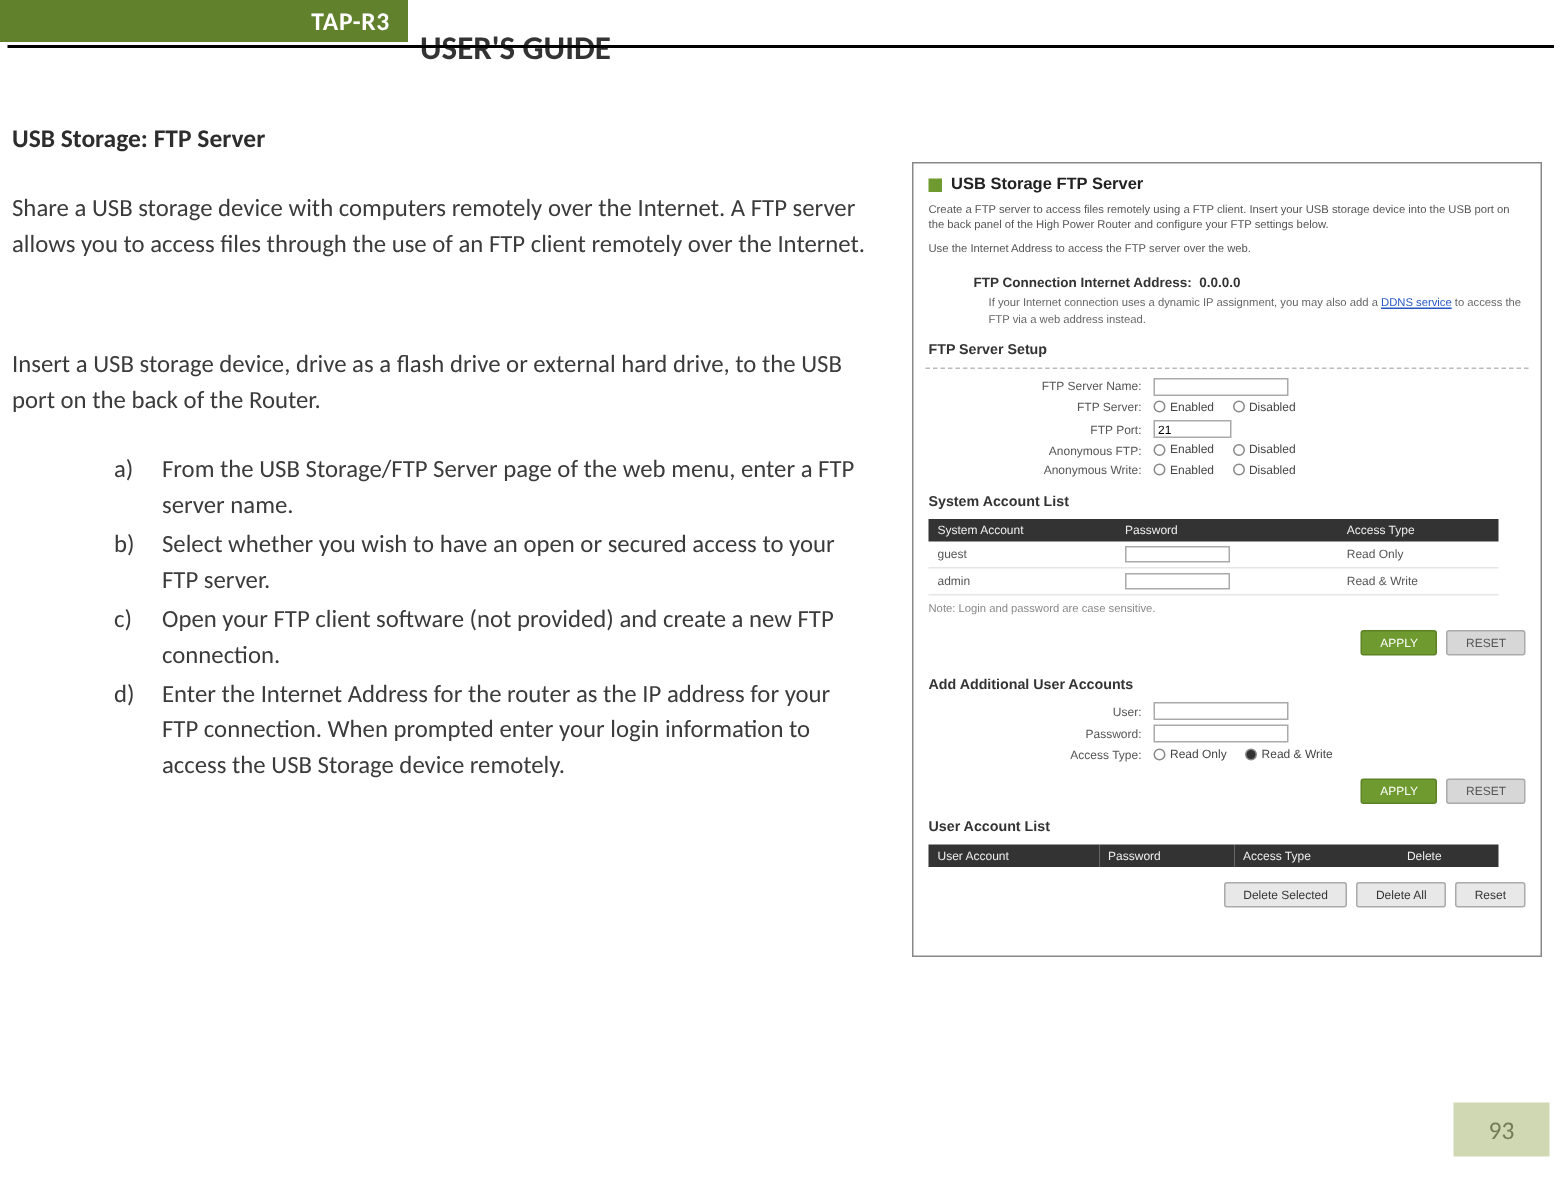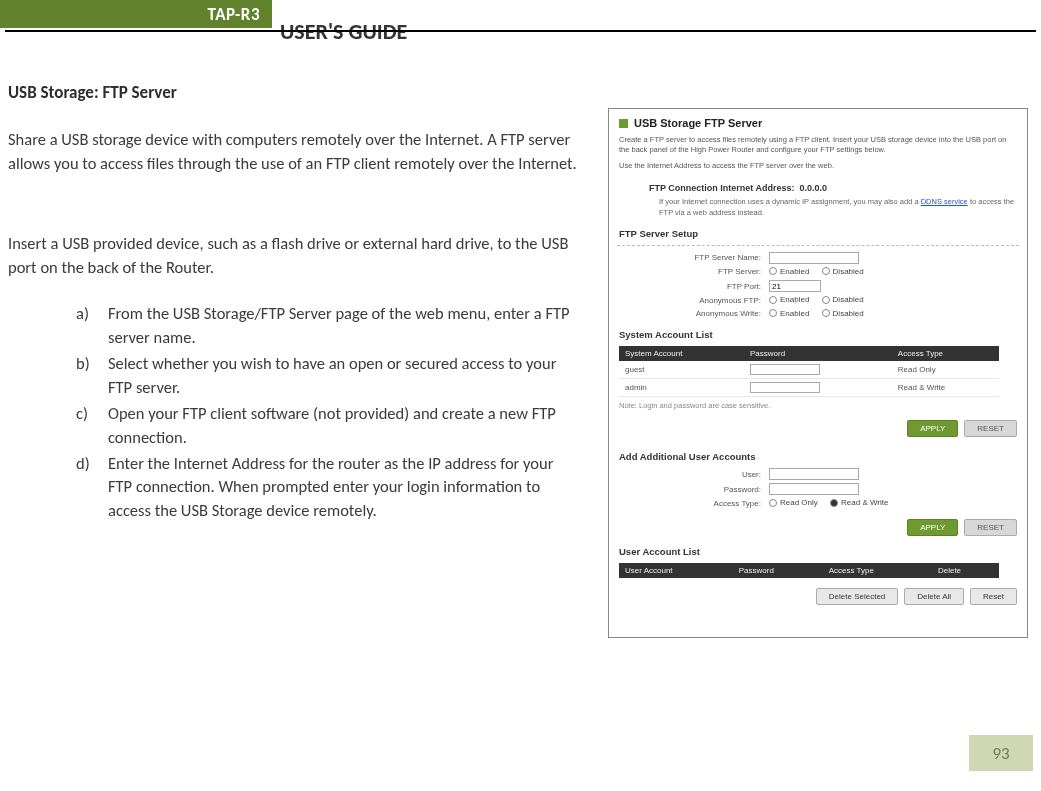--- a/index.html
+++ b/index.html
@@ -88,21 +88,21 @@
 
 <div class="topbar">
   <div class="brandtab">TAP-R3</div>
   <div class="titlebar">USER'S GUIDE</div>
   <div class="hr"></div>
 </div>
 
 <div class="section-title">USB Storage: FTP Server</div>
 
 <div class="para1">Share a USB storage device with computers remotely over the Internet. A FTP server allows you to access files through the use of an FTP client remotely over the Internet.</div>
-<div class="para2">Insert a USB provided device, such as a flash drive or external hard drive, to the USB port on the back of the Router.</div>
+<div class="para2">Insert a USB storage device, drive as a flash drive or external hard drive, to the USB port on the back of the Router.</div>
 
 <div class="steps">
   <div class="step">
     <div class="lbl">a)</div>
     <div>From the USB Storage/FTP Server page of the web menu, enter a FTP server name.</div>
   </div>
   <div class="step">
     <div class="lbl">b)</div>
     <div>Select whether you wish to have an open or secured access to your FTP server.</div>
   </div>

